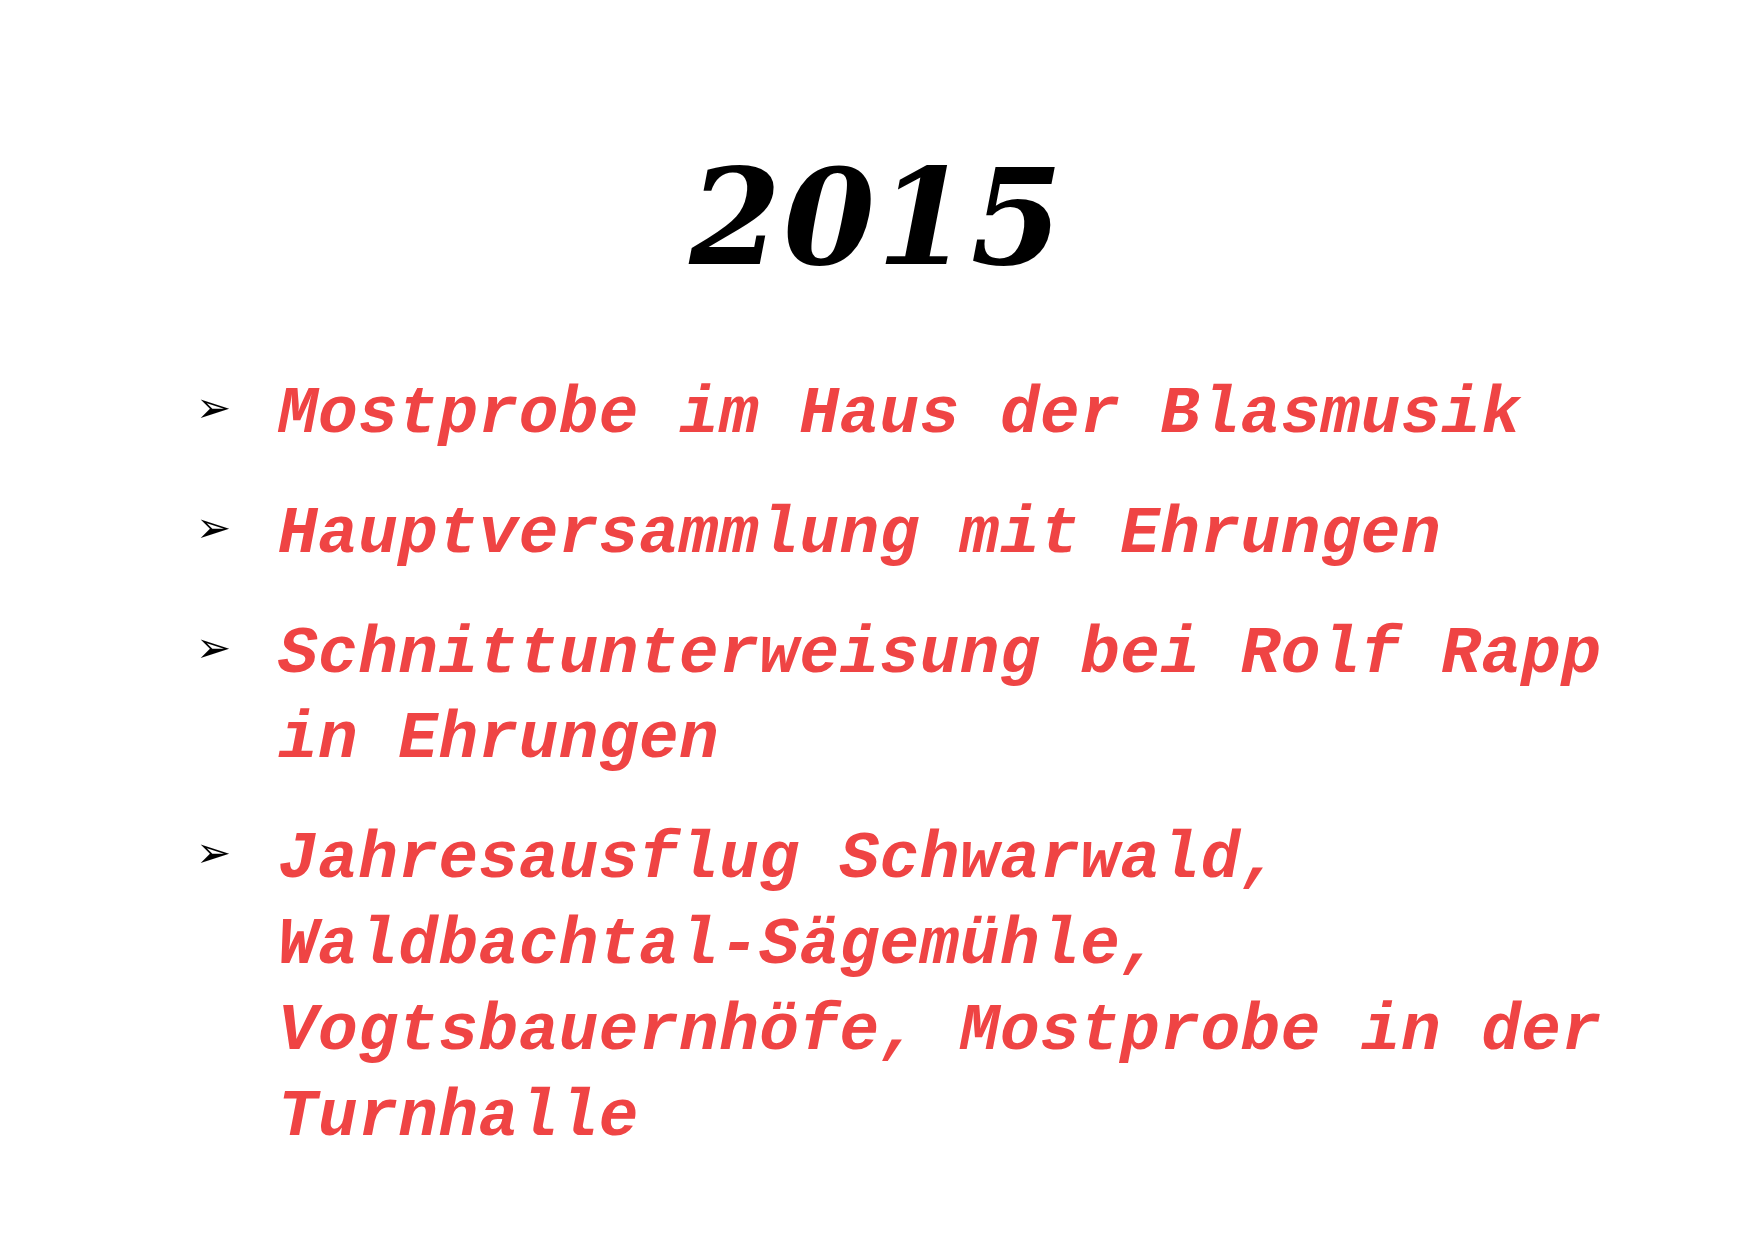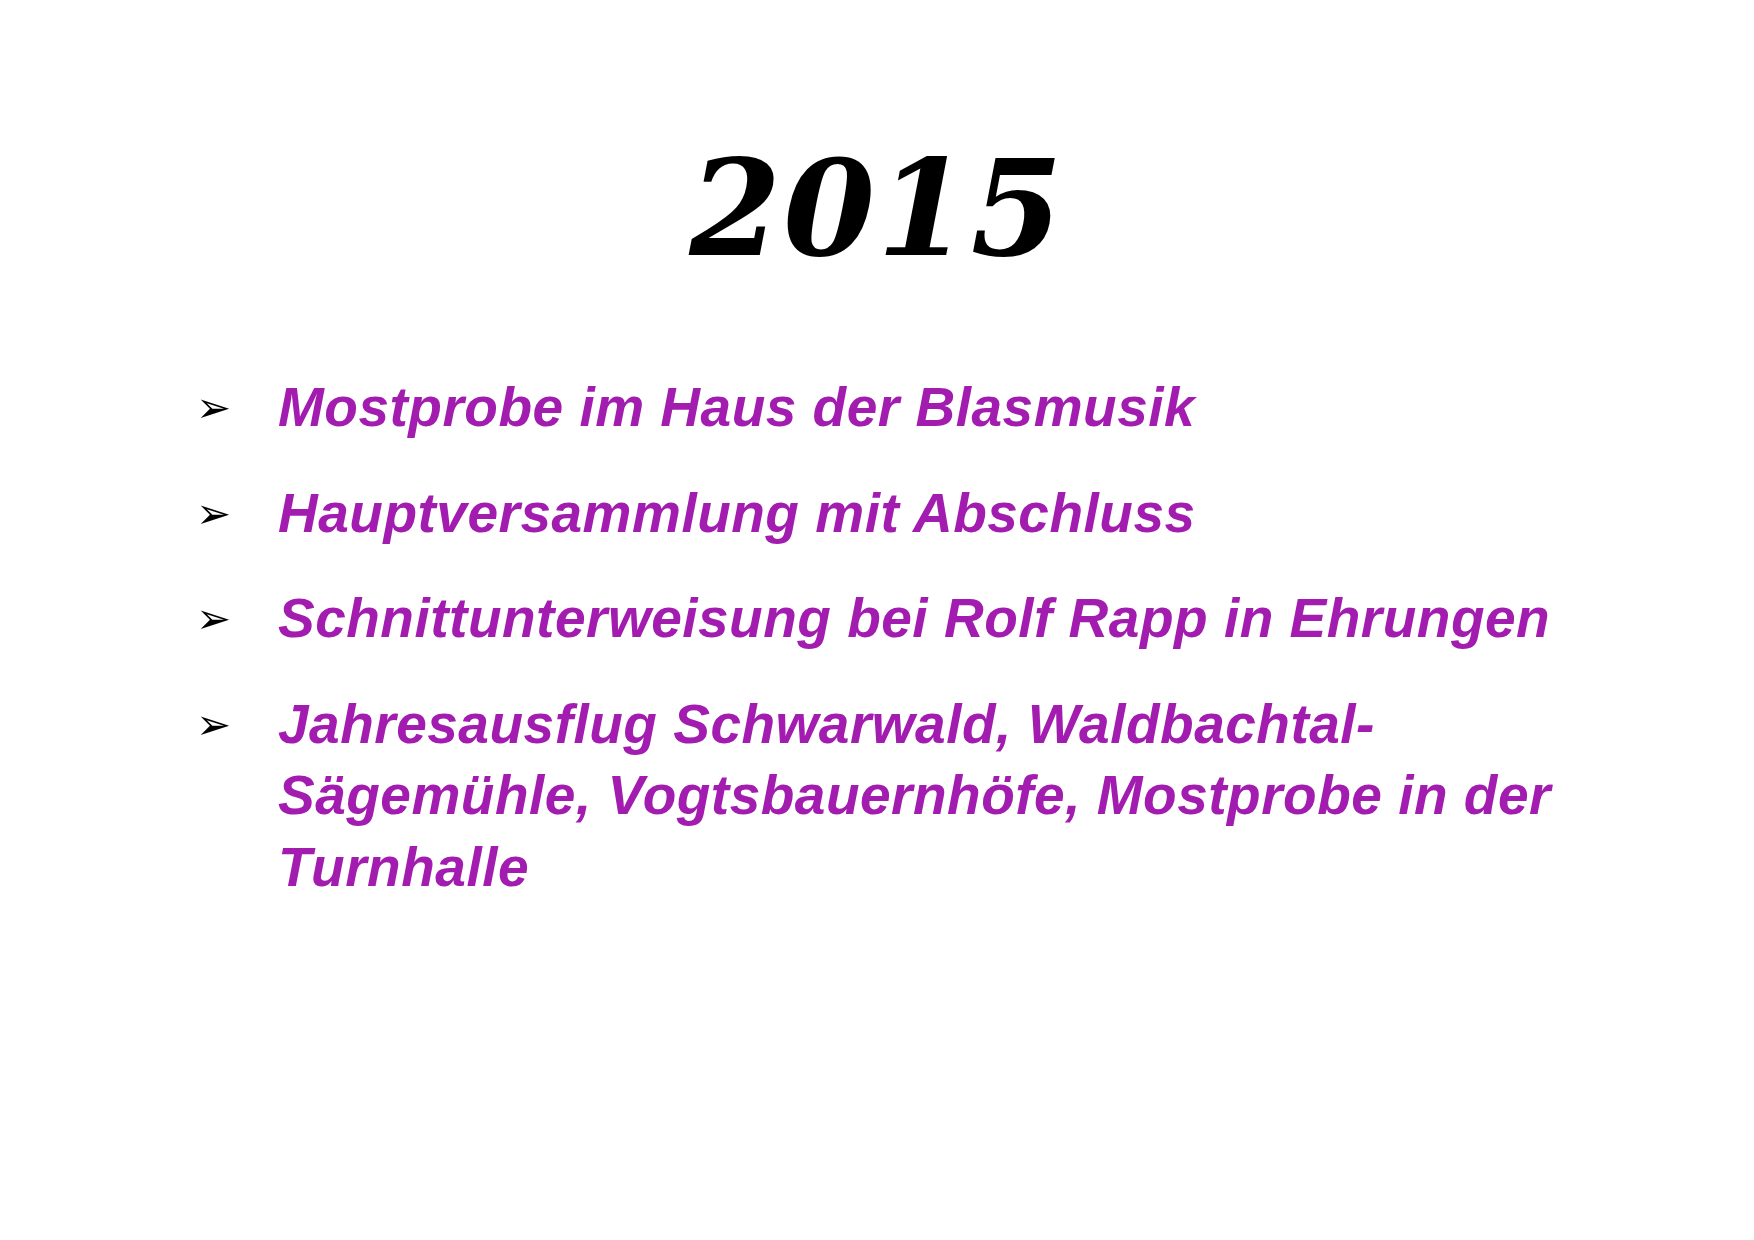--- a/index.html
+++ b/index.html
@@ -16,21 +16,21 @@
   }
   .slide {
     position: relative;
     width: 1754px;
     height: 1240px;
     background: #ffffff;
     box-sizing: border-box;
   }
   .slide-title {
     position: absolute;
-    top: 140px;
+    top: 149px;
     left: 0;
     width: 1754px;
     text-align: center;
     font-family: "DejaVu Serif", serif;
     font-style: italic;
     font-weight: 700;
     font-size: 132px;
     line-height: 1.05;
     letter-spacing: 2px;
     color: #000000;
@@ -53,46 +53,46 @@
     flex: 0 0 auto;
     width: 82px;
     font-size: 42px;
     line-height: 1.22;
     font-family: "DejaVu Sans", sans-serif;
     color: #000000;
     padding-top: 10px;
   }
   .bullet-text {
     flex: 1 1 auto;
-    font-family: Liberation Sans, sans-serif;
+    font-family: Liberation Mono, monospace;
     font-style: italic;
     font-weight: 700;
-    font-size: 55px;
+    font-size: 66px;
     line-height: 1.30;
     letter-spacing: 0.5px;
-    color: #a21caf;
+    color: #ef4444;
   }
 </style>
 </head>
 <body>
 
 <div class="slide">
 
   <div class="slide-title">2015</div>
 
   <ul class="bullet-list">
 
     <li class="bullet-item">
       <span class="bullet-marker">➢</span>
       <span class="bullet-text">Mostprobe im Haus der Blasmusik</span>
     </li>
 
     <li class="bullet-item">
       <span class="bullet-marker">➢</span>
-      <span class="bullet-text">Hauptversammlung mit Abschluss</span>
+      <span class="bullet-text">Hauptversammlung mit Ehrungen</span>
     </li>
 
     <li class="bullet-item">
       <span class="bullet-marker">➢</span>
       <span class="bullet-text">Schnittunterweisung bei Rolf Rapp in Ehrungen</span>
     </li>
 
     <li class="bullet-item">
       <span class="bullet-marker">➢</span>
       <span class="bullet-text">Jahresausflug Schwarwald, Waldbachtal-Sägemühle, Vogtsbauernhöfe, Mostprobe in der Turnhalle</span>

